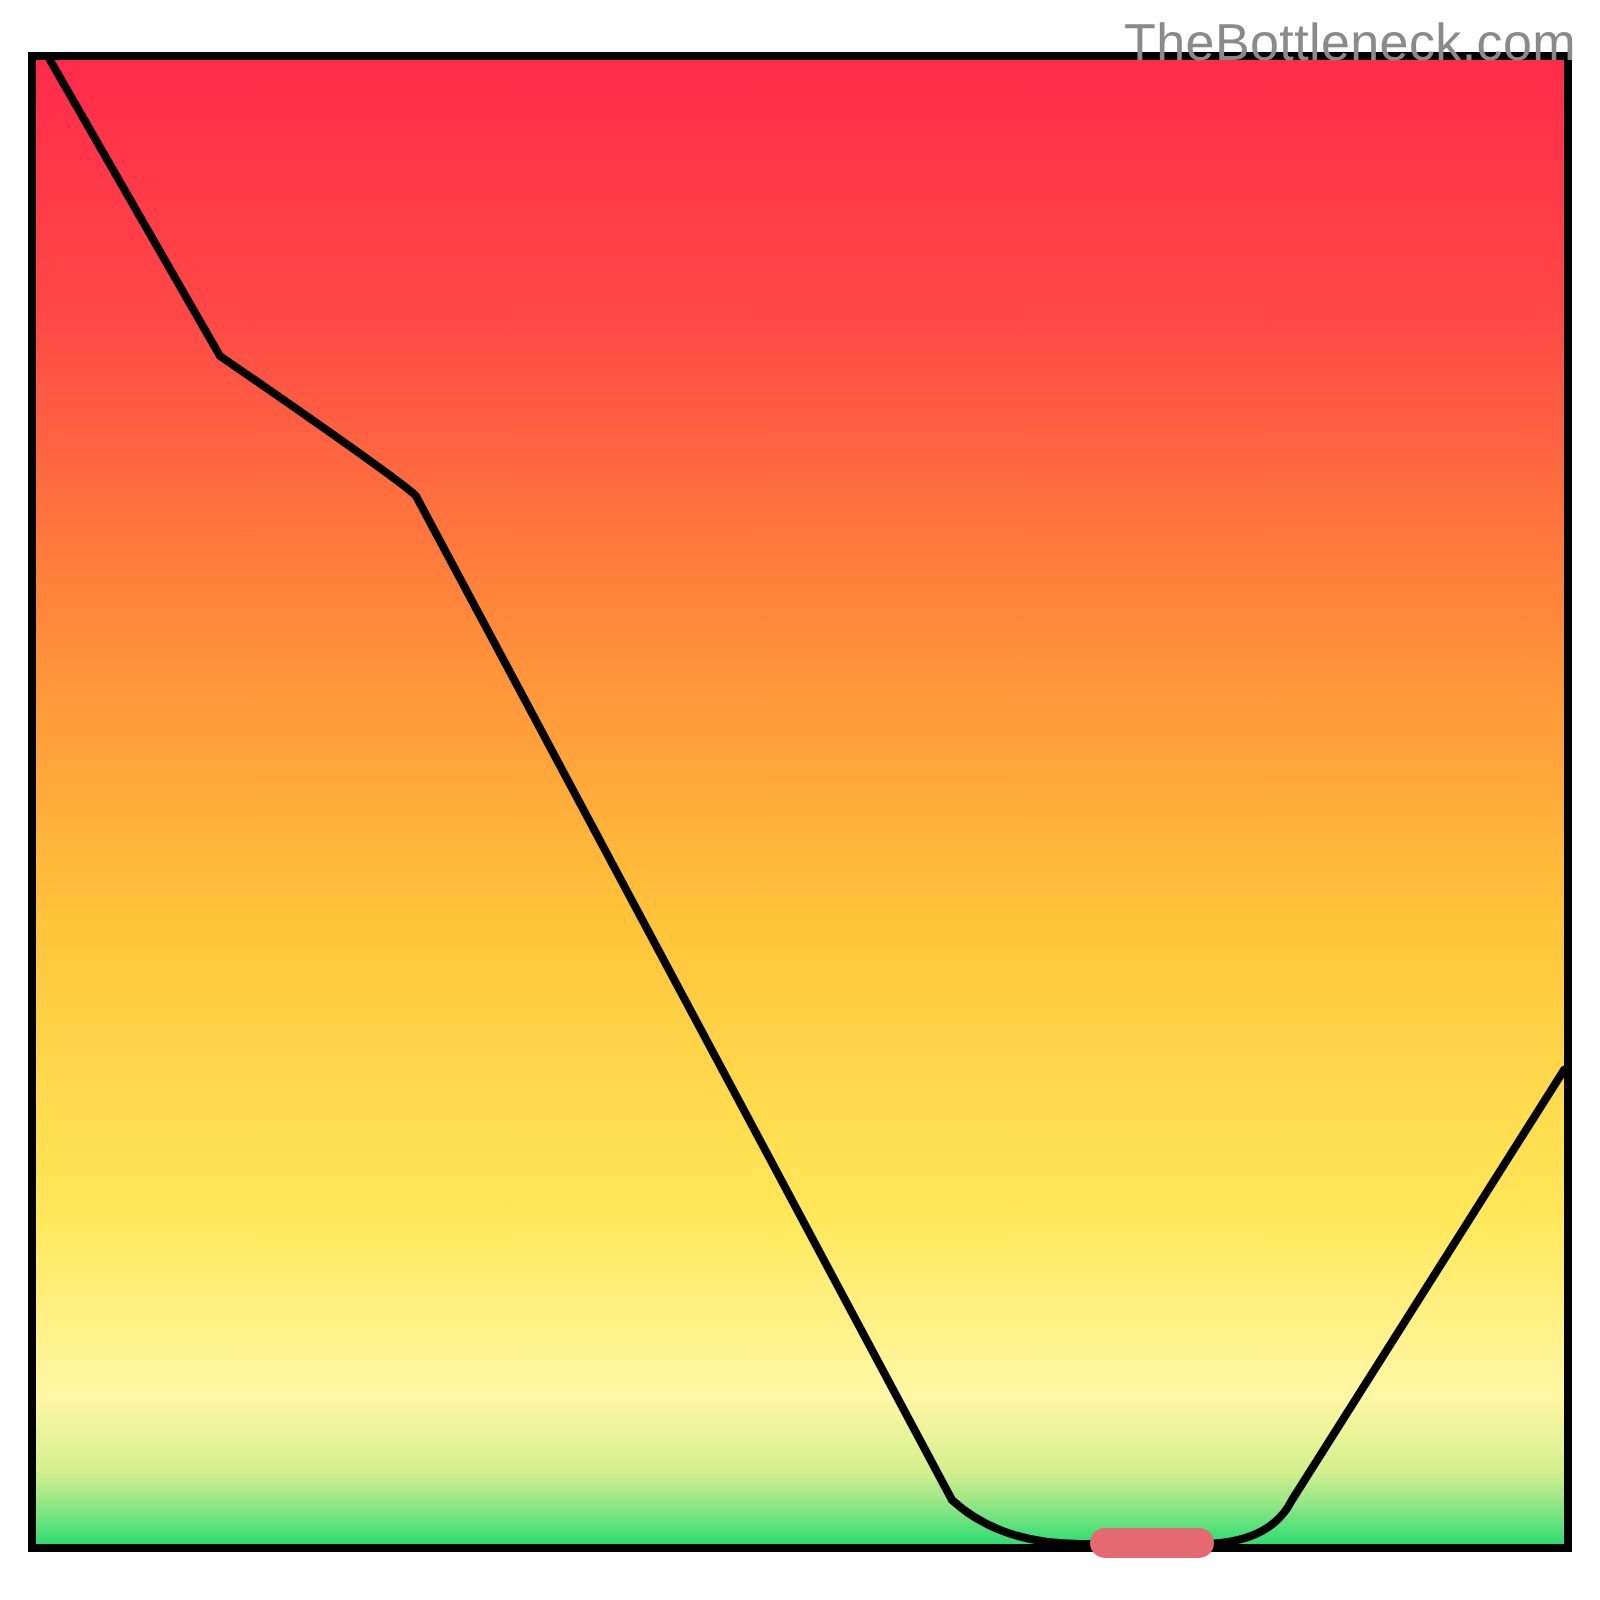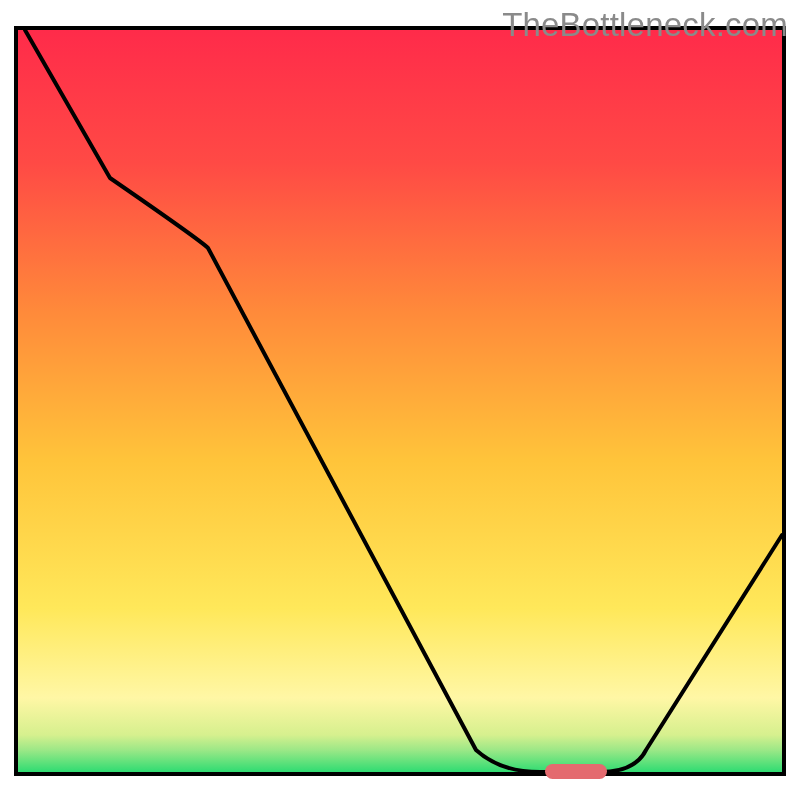--- a/index.html
+++ b/index.html
@@ -12,21 +12,21 @@
   }
   .chart-container {
     position: relative;
     width: 800px;
     height: 800px;
   }
   .watermark {
     position: absolute;
     top: 6px;
     right: 12px;
-    font-size: 33px;
+    font-size: 26px;
     color: #8a8a8a;
     font-weight: 500;
     letter-spacing: 0.2px;
     user-select: none;
   }
   svg {
     display: block;
   }
 </style>
 </head>

